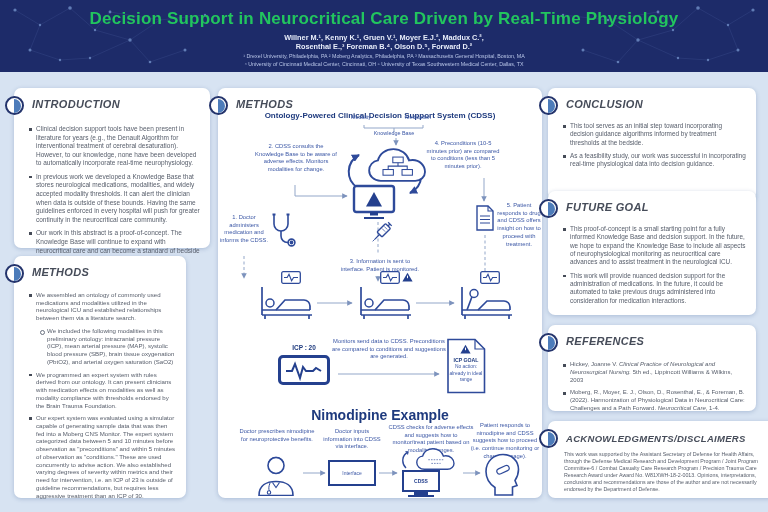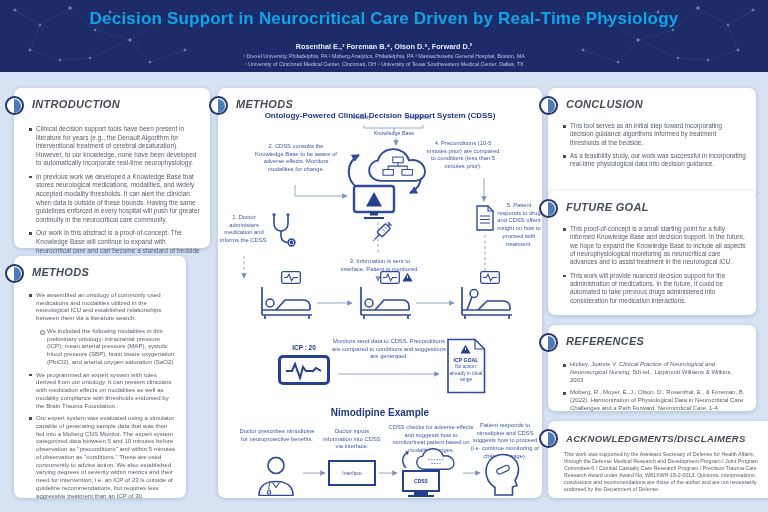--- a/index.html
+++ b/index.html
@@ -3,21 +3,21 @@
 <meta charset="utf-8">
 <style>
   * { box-sizing: border-box; }
   html,body { margin:0; padding:0; }
   body { font-family:"Liberation Sans", sans-serif; }
   .poster { position:relative; width:768px; height:512px; background:#d7e3f2; overflow:hidden; }
 
   
   .hdr { position:absolute; left:0; top:0; width:768px; height:72px; background:#1d2b69; overflow:hidden; }
   .hdr h1 { position:absolute; left:0; top:9px; width:768px; margin:0; text-align:center;
-            font-size:17px; font-weight:bold; color:#0ea5e9; letter-spacing:0.2px; }
+            font-size:17px; font-weight:bold; color:#22c55e; letter-spacing:0.2px; }
   .authors { position:absolute; width:768px; text-align:center; color:#e8edfa; font-size:7.3px; font-weight:bold; }
   .a1 { top:33px; } .a2 { top:42px; }
   .affil { position:absolute; width:768px; text-align:center; color:#b9c6e8; font-size:5.3px; }
   .f1 { top:53px; } .f2 { top:61px; }
   .net { position:absolute; top:0; opacity:0.6; }
   .net.left { left:0; } .net.right { right:0; transform:scaleX(-1); }
 
   
   .card { position:absolute; background:#ffffff; border-radius:7px; box-shadow:0 1px 4px rgba(40,70,130,0.25); }
   .badge { position:absolute; left:-9px; top:8px; width:19px; height:19px; border-radius:50%;
@@ -143,20 +143,21 @@
         <circle cx="110" cy="12" r="1.4"></circle>
           <circle cx="130" cy="40" r="1.7"></circle>
           <circle cx="160" cy="20" r="1.2"></circle>
         <circle cx="185" cy="50" r="1.5"></circle>
           <circle cx="205" cy="15" r="1.2"></circle>
           <circle cx="150" cy="62" r="1.3"></circle>
           <circle cx="90" cy="58" r="1.2"></circle>
       </g>
     </svg>
     <h1>Decision Support in Neurocritical Care Driven by Real-Time Physiology</h1>
+    <div class="authors a1">Willner M.¹,   Kenny K.¹,   Gruen V.¹,   Moyer E.J.²,   Maddux C.²,</div>
     <div class="authors a2">Rosenthal E.,³   Foreman B.⁴,   Olson D.⁵,   Forward D.²</div>
     <div class="affil f1">¹ Drexel University, Philadelphia, PA      ² Moberg Analytics, Philadelphia, PA      ³ Massachusetts General Hospital, Boston, MA</div>
     <div class="affil f2">⁴ University of Cincinnati Medical Center, Cincinnati, OH      ⁵ University of Texas Southwestern Medical Center, Dallas, TX</div>
   </header>
 
   <section class="card" style="left:14px;top:88px;width:196px;height:160px;">
     <span class="badge"></span>
     <h2 class="sec-title">INTRODUCTION</h2>
     <ul class="bullets fs-intro" style="top:37px;">
       <li>Clinical decision support tools have been present in literature for years (e.g., the Denault Algorithm for interventional treatment of cerebral desaturation). However, to our knowledge, none have been developed to automatically incorporate real-time neurophysiology.</li>
@@ -300,21 +301,21 @@
           <path d="M4 1.5 H31 L40.5 11 V54.5 H4 z" fill="#fff" stroke="#2e4a9a" stroke-width="1.6"></path>
           <path d="M31 1.5 V11 H40.5" fill="none" stroke="#2e4a9a" stroke-width="1.2"></path>
         </svg>
         <svg style="position:absolute;left:16px;top:6px;" width="11" height="10" viewBox="0 0 11 10">
             <use href="#warn"></use>
           </svg>
         <div class="t1">ICP GOAL</div>
         <div class="t2">No action: already in ideal range</div>
       </div>
 
-      <div class="dg-label dg-bold" style="left:0;top:318px;width:324px;font-size:10px;">Nimodipine Example</div>
+      <div class="dg-label dg-bold" style="left:0;top:318px;width:324px;font-size:14px;">Nimodipine Example</div>
 
       <div class="dg-label" style="left:20px;top:340px;width:78px;">Doctor prescribes nimodipine for neuroprotective benefits.</div>
       <div class="dg-label" style="left:102px;top:340px;width:64px;">Doctor inputs information into CDSS via interface.</div>
       <div class="dg-label" style="left:170px;top:336px;width:86px;">CDSS checks for adverse effects and suggests how to monitor/treat patient based on modality changes.</div>
       <div class="dg-label" style="left:252px;top:334px;width:70px;">Patient responds to nimodipine and CDSS suggests how to proceed (i.e. continue monitoring or change dosage).</div>
 
       <svg class="icon" style="left:34px;top:366px;" width="48" height="42" viewBox="0 0 48 42">
         <g fill="#fff" stroke="#2e4a9a" stroke-width="1.6">
           <circle cx="24" cy="11.5" r="8"></circle>
           <path d="M16.5 8.5 a8 8 0 0 1 15 0" fill="none" stroke-width="1.2"></path>

